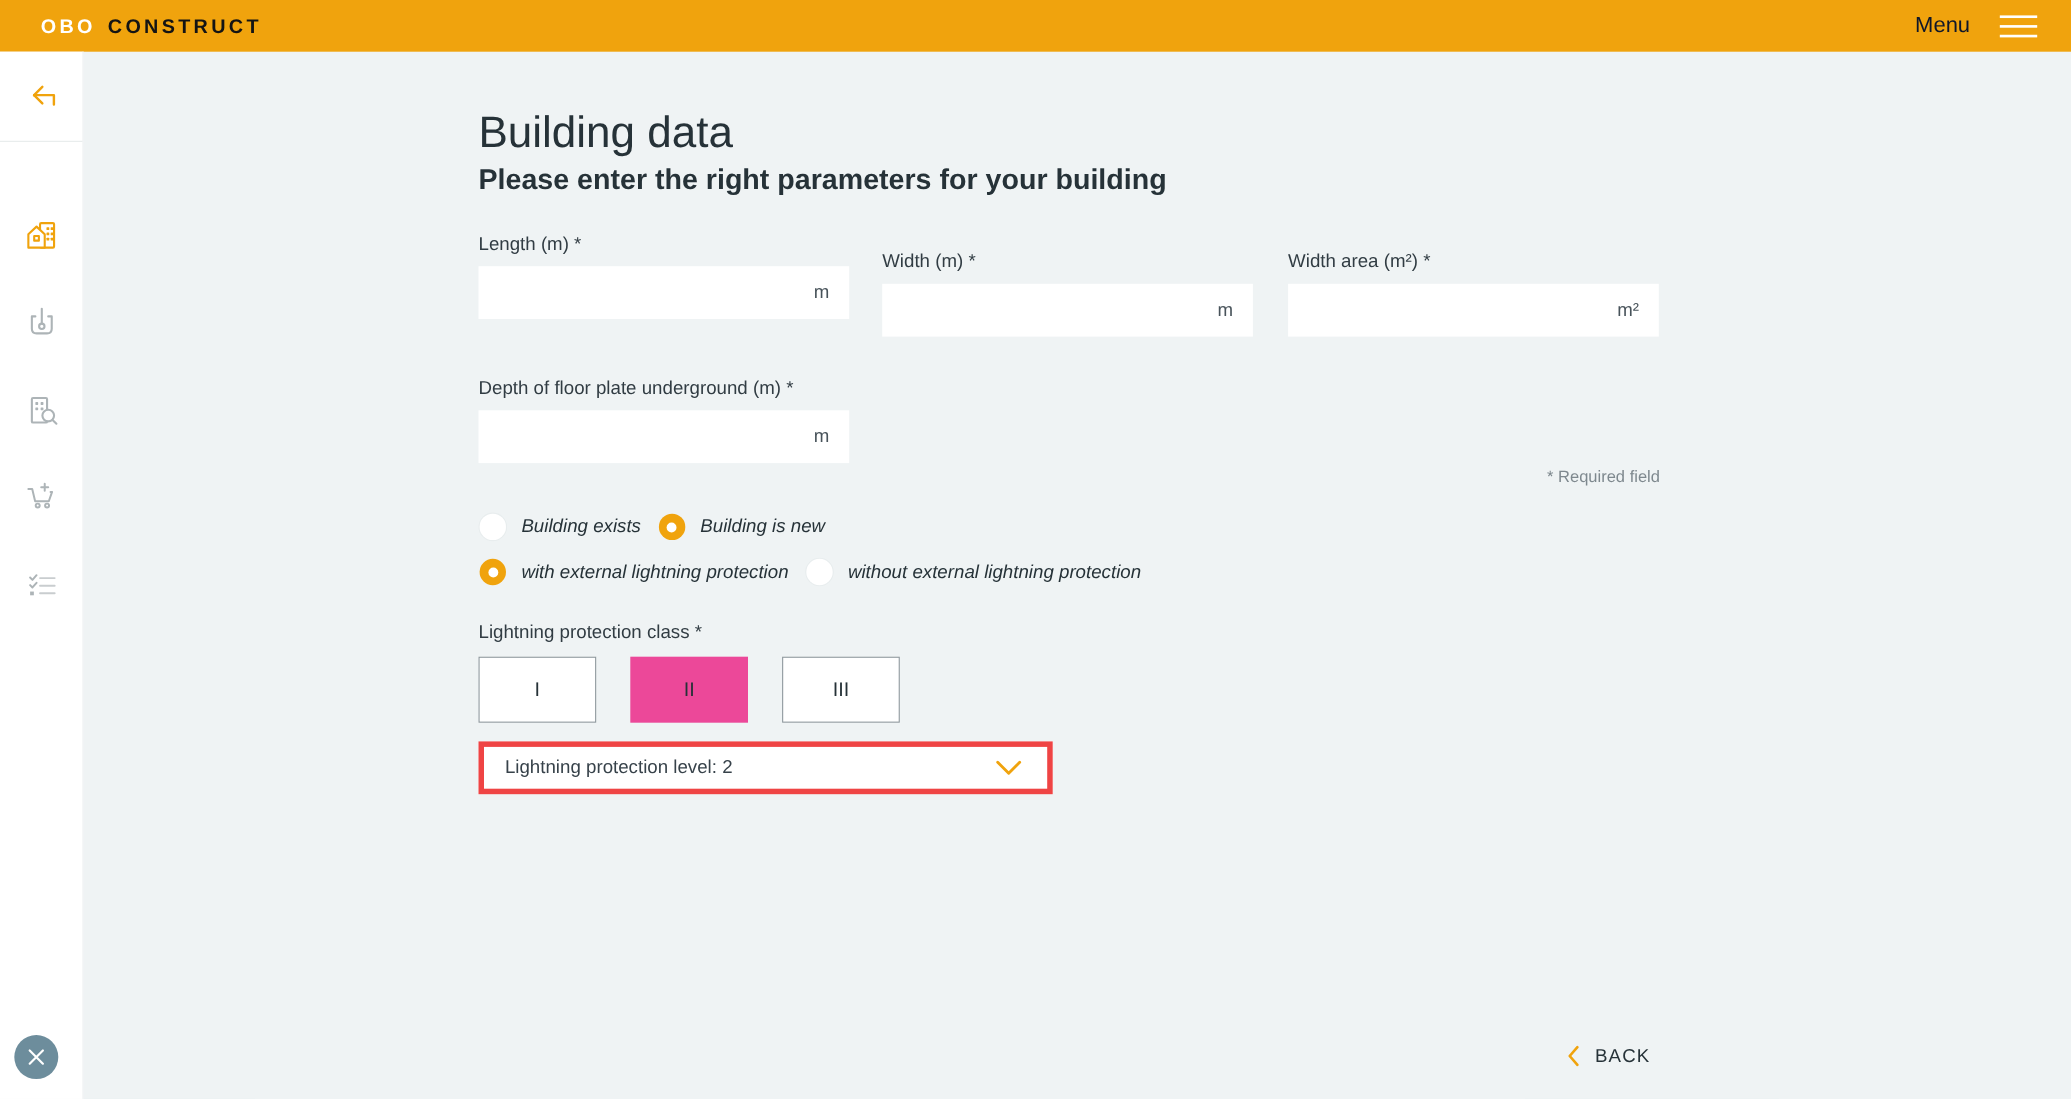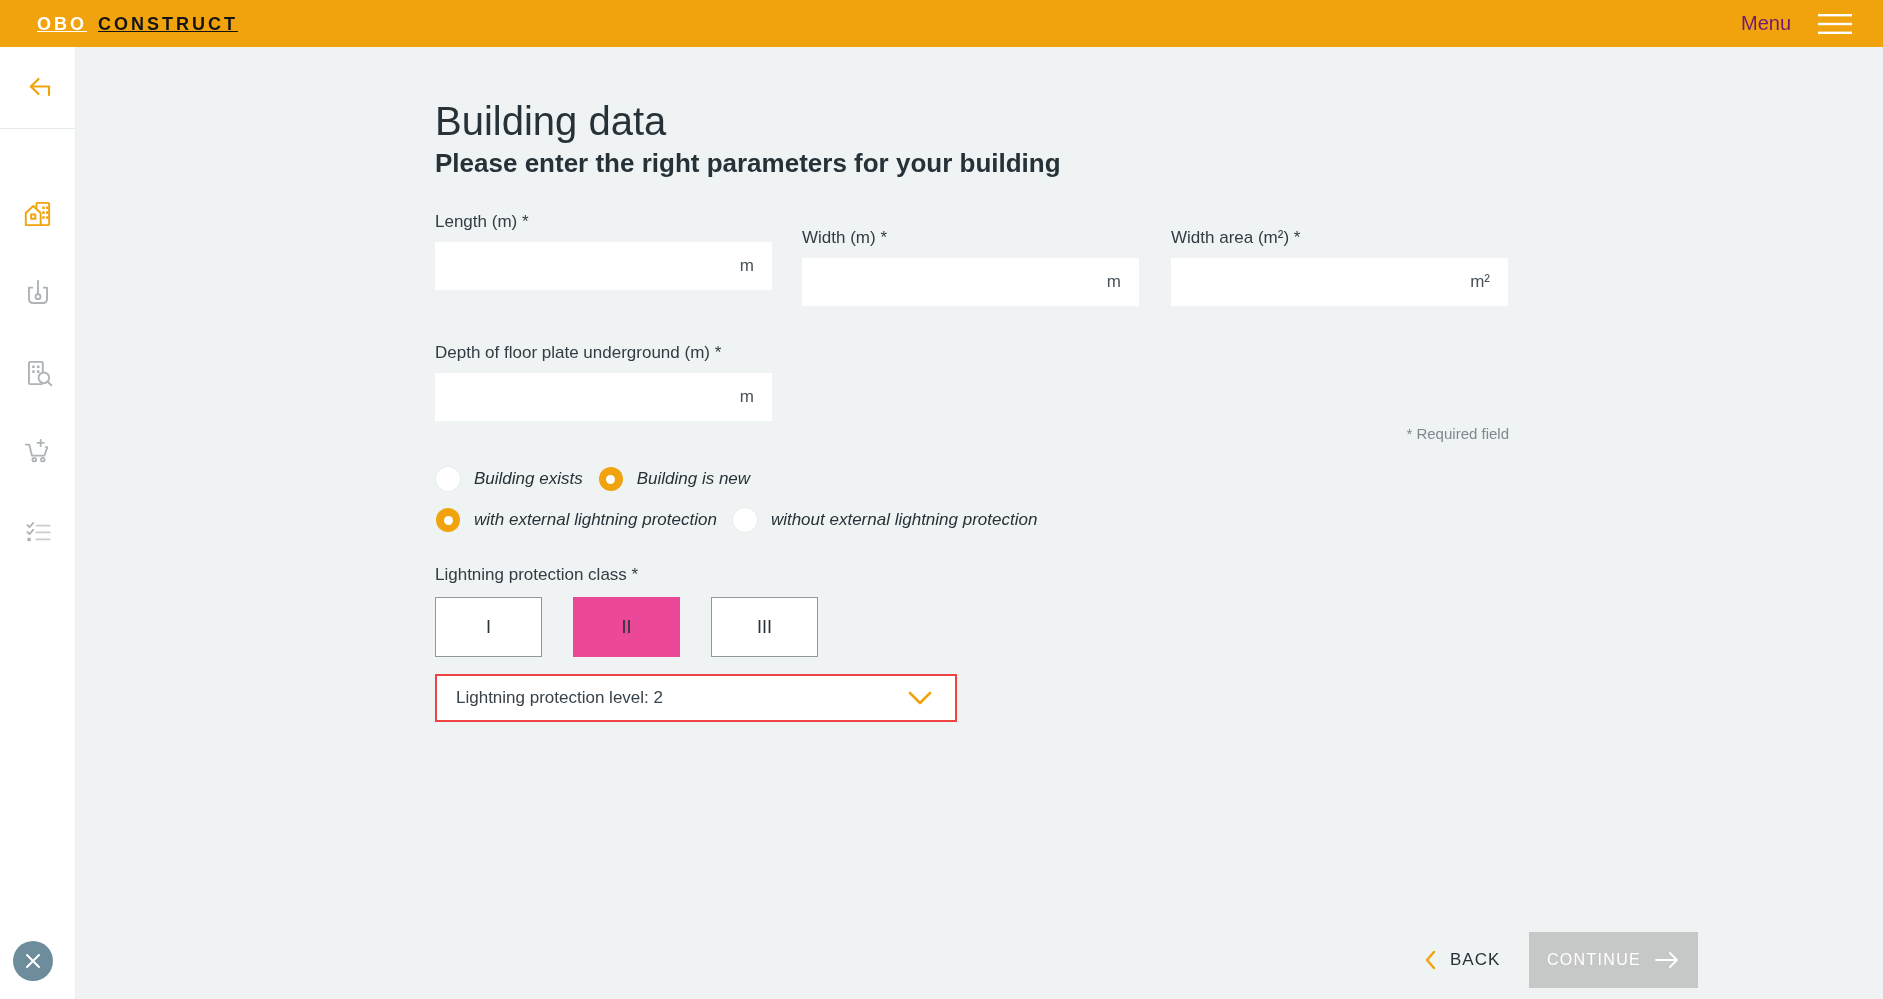--- a/index.html
+++ b/index.html
@@ -3,25 +3,25 @@
 <meta charset="utf-8">
 <style>
   html,body{margin:0;padding:0;background:#dfe3e4;}
   .app{position:relative;width:1883px;height:999px;overflow:hidden;background:#EFF3F4;
        font-family:"Liberation Sans",sans-serif;color:#263238;}
 
   
   .topbar{position:absolute;top:0;left:0;width:1883px;height:47px;background:#F0A30D;
           display:flex;align-items:center;justify-content:space-between;}
   .logo{display:flex;align-items:baseline;gap:11px;margin-left:37px;cursor:pointer;}
-  .logo span{font-weight:bold;font-size:18px;letter-spacing:3px;line-height:1;text-decoration:underline;}
+  .logo span{font-weight:bold;font-size:18px;letter-spacing:3px;line-height:1;}
   .logo .obo{color:#ffffff;}
   .logo .construct{color:#141414;}
   .menu{display:flex;align-items:center;gap:26px;margin-right:30px;cursor:pointer;}
-  .menu-label{color:#701a75;font-size:20px;}
+  .menu-label{color:#0f172a;font-size:20px;}
   .hamburger{display:block;}
 
   
   .sidebar{position:absolute;top:47px;left:0;width:75px;bottom:0;background:#ffffff;
            border-right:1px solid #ECEFF0;}
   .side-btn{position:absolute;left:50%;transform:translateX(-50%);width:48px;height:48px;
             display:flex;align-items:center;justify-content:center;cursor:pointer;}
   .side-divider{position:absolute;top:81px;left:0;width:100%;height:1px;background:#E7EBEC;}
   .close-fab{position:absolute;left:13px;top:894px;width:40px;height:40px;border:none;
              border-radius:50%;background:#6D8D9C;display:flex;align-items:center;
@@ -61,21 +61,21 @@
   .radio-label{margin-left:14px;margin-right:16px;font-size:17px;color:#263238;cursor:pointer;font-style:italic;}
 
   .class-label{position:absolute;left:360px;top:518px;font-size:17px;color:#313C43;}
   .class-boxes{position:absolute;left:360px;top:550px;display:flex;gap:31px;}
   .class-box{width:107px;height:60px;box-sizing:border-box;border:1px solid #8E989D;
              background:#ffffff;display:flex;align-items:center;justify-content:center;
              font-size:18px;color:#263238;cursor:pointer;}
   .class-box.selected{border:1px solid transparent;background:#ec4899;}
 
   .dropdown{position:absolute;left:360px;top:627px;width:522px;height:48px;box-sizing:border-box;
-            border:2px solid #ef4444;background:#ffffff;display:flex;align-items:center;
+            border:5px solid #ef4444;background:#ffffff;display:flex;align-items:center;
             padding-left:19px;cursor:pointer;}
   .dropdown-text{font-size:17px;color:#37424A;}
   .dropdown .chev{position:absolute;right:20px;top:50%;transform:translateY(-50%);}
 
   .back-btn{position:absolute;left:1348px;top:889px;height:48px;display:flex;align-items:center;
             gap:13px;cursor:pointer;background:none;border:none;padding:0;}
   .back-label{font-size:17px;letter-spacing:1px;color:#263238;font-family:"Liberation Sans",sans-serif;}
   .continue-btn{position:absolute;left:1454px;top:885px;width:169px;height:56px;border:none;
                 background:#C6C7C7;color:#ffffff;display:flex;align-items:center;
                 justify-content:center;gap:13px;font-size:16px;letter-spacing:1.3px;
@@ -245,22 +245,15 @@
       </svg>
     </div>
 
     <button class="back-btn">
       <svg width="14" height="24" viewBox="0 0 14 24" fill="none" stroke="#F0A30D" stroke-width="2.4" stroke-linecap="round" stroke-linejoin="round">
         <polyline points="11,4 4,12 11,20"></polyline>
       </svg>
       <span class="back-label">BACK</span>
     </button>
 
-    <button class="continue-btn" disabled="">
-      <span>CONTINUE</span>
-      <svg width="26" height="18" viewBox="0 0 26 18" fill="none" stroke="#ffffff" stroke-width="1.8" stroke-linecap="round" stroke-linejoin="round">
-        <path d="M2 9 H23"></path>
-        <path d="M16 2 L23 9 L16 16"></path>
-      </svg>
-    </button>
 
   </main>
 </div>
 
 </body></html>

